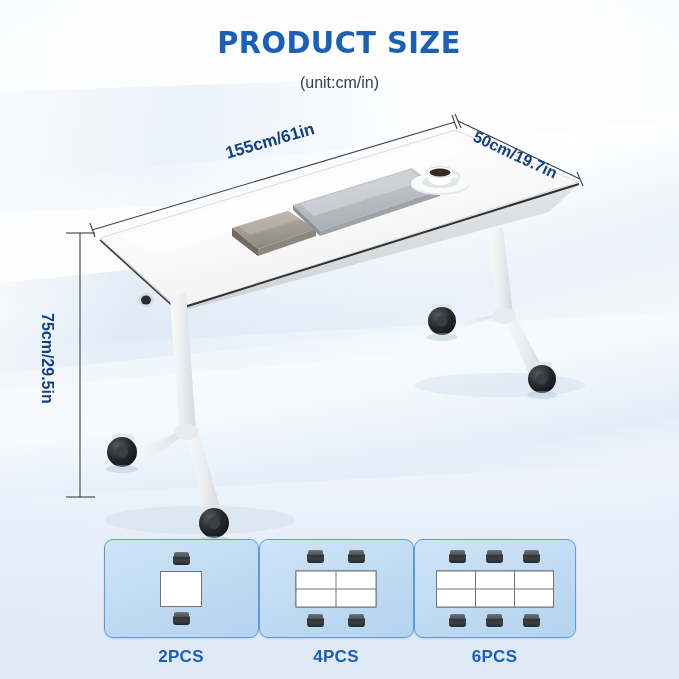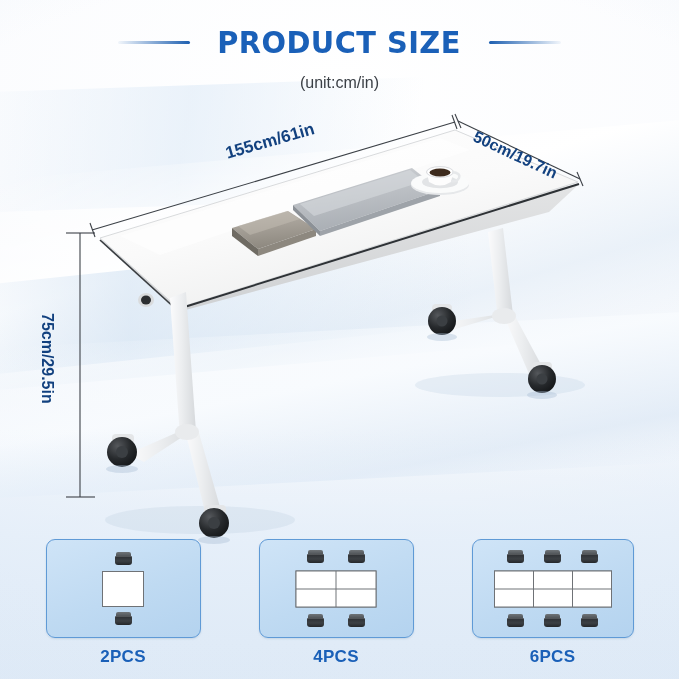--- a/index.html
+++ b/index.html
@@ -29,21 +29,21 @@
     background:linear-gradient(100deg, rgba(255,255,255,0) 0%, rgba(226,237,248,.7) 30%, rgba(255,255,255,0) 60%);
     transform:rotate(-2deg);}
   .sheen5{top:250px;height:90px;left:-60px;right:-20px;
     background:linear-gradient(95deg, rgba(204,222,241,.0) 0%, rgba(205,223,241,.55) 25%, rgba(255,255,255,.0) 70%);
     transform:rotate(-6deg);}
   .vign{position:absolute;inset:0;
     background:radial-gradient(140% 90% at 50% 45%, rgba(255,255,255,0) 55%, rgba(219,231,245,.55) 100%);}
 
   
   .header{position:absolute;left:0;right:0;top:22px;height:70px;}
-  .title-row{display:flex;align-items:center;justify-content:center;gap:18px;height:40px;}
+  .title-row{display:flex;align-items:center;justify-content:center;gap:18px;height:40px;flex-direction:column;}
   .rule{height:3px;width:72px;border-radius:2px;}
   .rule.left{background:linear-gradient(90deg, rgba(180,205,232,.15) 0%, #1d5fb0 100%);}
   .rule.right{background:linear-gradient(90deg, #1d5fb0 0%, rgba(180,205,232,.15) 100%);}
   .title{
     font-size:31px;font-weight:bold;color:#1a60b8;letter-spacing:.5px;
     font-family:"DejaVu Sans", sans-serif;
     transform:scaleX(.93);transform-origin:center;
     white-space:nowrap;line-height:1;
   }
   .subtitle{
@@ -60,21 +60,21 @@
     position:absolute;color:#12417f;font-weight:bold;
     font-family:"Liberation Sans", sans-serif;
     white-space:nowrap;
   }
   .dim-155{left:226px;top:144px;font-size:17px;transform:rotate(-16deg);transform-origin:left center;}
   .dim-50{left:474px;top:127px;font-size:16px;transform:rotate(25deg);transform-origin:left center;}
   .dim-75{left:56px;top:313px;font-size:16px;transform:rotate(90deg);transform-origin:left top;}
 
   
   .configs{position:absolute;left:0;right:0;bottom:14px;height:126px;
-    display:flex;justify-content:center;align-items:flex-start;gap:58px;}
+    display:flex;justify-content:center;align-items:flex-start;}
   .config{display:flex;flex-direction:column;align-items:center;}
   .panel{
     border:1.6px solid #5f9ad6;border-radius:9px;
     background:linear-gradient(160deg,#cfe4f7 0%,#bfdaf2 55%,#b4d3ef 100%);
     box-shadow:0 1px 2px rgba(120,150,180,.25);
     position:relative;
   }
   .panel.p2{width:153px;height:97px;}
   .panel.p4{width:153px;height:97px;}
   .panel.p6{width:160px;height:97px;}

